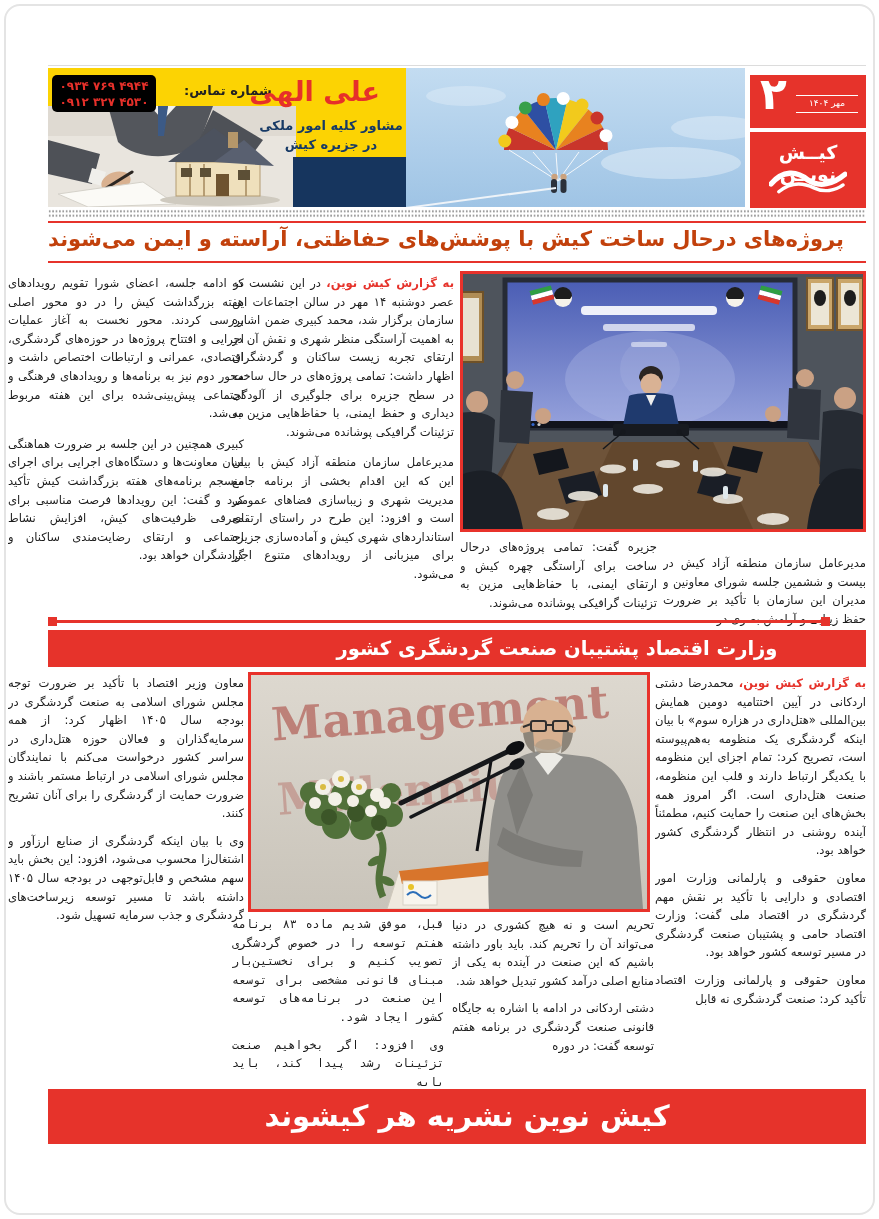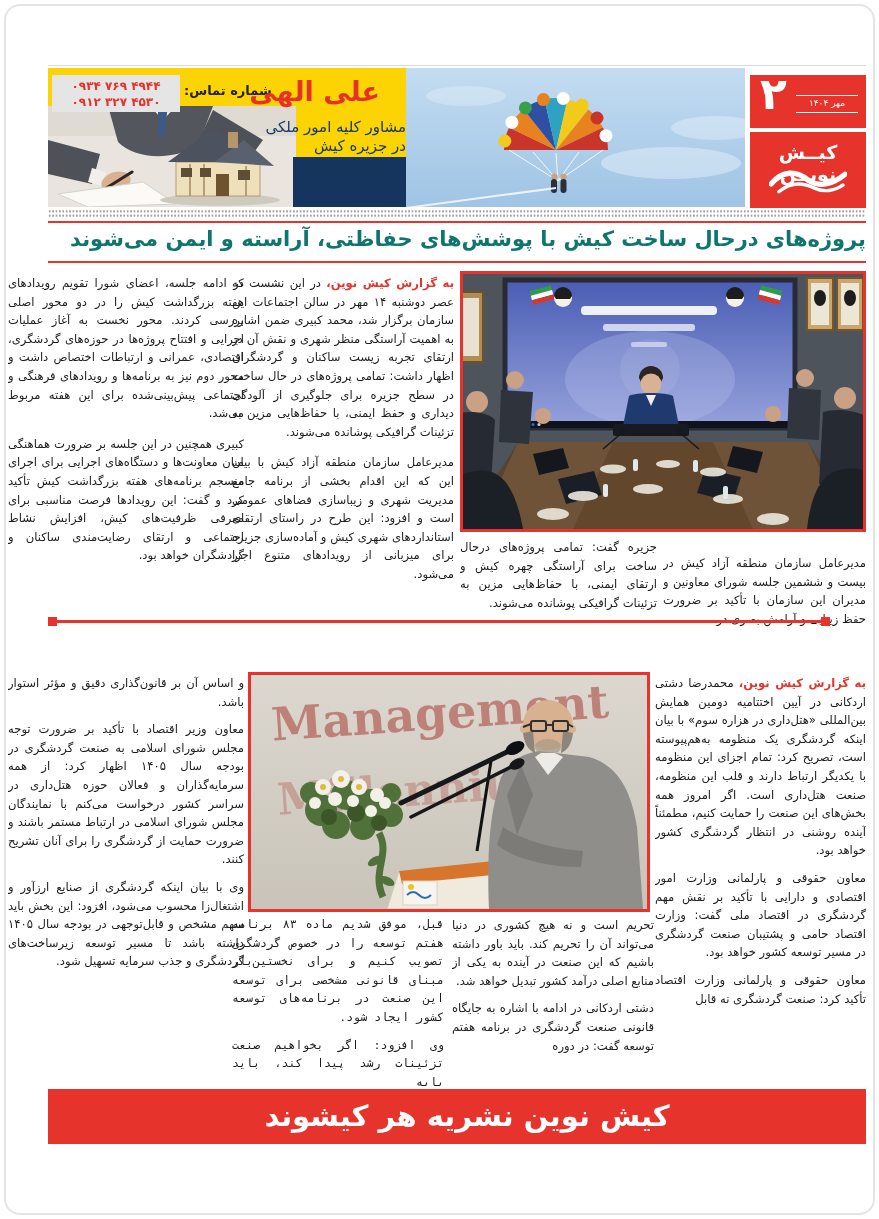--- a/index.html
+++ b/index.html
@@ -2,44 +2,44 @@
 <html lang="fa" dir="rtl"><head>
 <meta charset="utf-8">
 <style>
   html,body{margin:0;padding:0;background:#fbfbfb;}
   body{width:879px;height:1219px;position:relative;font-family:"DejaVu Sans",sans-serif;}
   .page{position:absolute;inset:0;background:#fff;overflow:hidden;}
   .frame{position:absolute;inset:4px;border:2px solid #e4e4e4;border-radius:16px;pointer-events:none;}
   
   .hdr-rule{position:absolute;left:48px;top:65px;width:818px;height:1px;background:#dcdcdc;}
   .ad{position:absolute;left:48px;top:68px;width:358px;height:139px;background:#fcd303;overflow:hidden;}
-  .phonebox{position:absolute;left:4px;top:7px;width:128px;height:37px;background:#e5e5e5;border-radius:0;
+  .phonebox{position:absolute;left:4px;top:7px;width:104px;height:37px;background:#000000;border-radius:5px;
             color:#e6302a;font-weight:bold;font-size:12px;line-height:16px;text-align:center;padding-top:3px;
             box-sizing:border-box;direction:ltr;}
   .contact{position:absolute;left:136px;top:15px;font-size:13px;font-weight:bold;color:#222;direction:rtl;}
   .adname{position:absolute;right:26px;top:8px;font-size:27px;font-weight:bold;color:#e6302a;direction:rtl;}
-  .adtag{position:absolute;right:0;width:150px;font-size:15px;font-weight:normal;color:#173a66;direction:rtl;}
+  .adtag{position:absolute;right:0;width:150px;text-align:center;font-size:13px;font-weight:bold;color:#173a66;direction:rtl;}
   .adtag.t1{top:50px}.adtag.t2{top:69px}
   .adnavy{position:absolute;right:0;bottom:0;width:113px;height:50px;background:#16355e;}
   .adphoto{position:absolute;left:0;top:38px;width:248px;height:101px;}
   .parasail{position:absolute;left:406px;top:68px;width:339px;height:139px;}
   .pagebox{position:absolute;left:750px;top:75px;width:116px;height:53px;background:#e6332b;}
   .pagenum{position:absolute;left:10px;top:-7px;font-size:44px;font-weight:bold;color:#fff;}
   .dline{position:absolute;left:46px;right:8px;height:1px;background:#fff;}
   .dl1{top:20px}.dl2{top:37px}
   .dateline{position:absolute;left:46px;right:8px;top:23px;text-align:center;font-size:9px;color:#fff;direction:rtl;}
   .logobox{position:absolute;left:750px;top:132px;width:116px;height:76px;background:#e6332b;}
   .logotype{position:absolute;top:9px;left:0;right:0;text-align:center;color:#fff;font-weight:bold;font-size:19px;direction:rtl;}
   .wave{position:absolute;left:19px;top:36px;}
   .dots{position:absolute;left:48px;top:209px;width:818px;height:9px;
         background-image:radial-gradient(circle,#8f8f8f 0.9px,transparent 1.1px);background-size:3.4px 4.5px;}
   
   .redrule{position:absolute;height:2px;background:#e6332b;}
-  .headline1{position:absolute;left:48px;top:227px;width:818px;text-align:right;font-weight:bold;
-             font-size:21px;color:#0f766e;direction:rtl;}
+  .headline1{position:absolute;left:48px;top:227px;width:818px;text-align:left;font-weight:bold;
+             font-size:21px;color:#c2410c;direction:rtl;}
   .bodycol{position:absolute;font-size:11.6px;line-height:18.6px;text-align:justify;direction:rtl;
            color:#1c1c1c;overflow:hidden;}
   .bodycol p{margin:0 0 12px;}
   .tight p{margin:0 0 9px;}
   .lead{color:#e6332b;font-weight:bold;}
   .photo{position:absolute;border:3px solid #e8322b;box-sizing:border-box;background:#666;}
   .photo svg{display:block;}
   .artdiv{position:absolute;left:50px;top:620px;width:778px;height:3px;background:#e6332b;}
   .artdiv::before,.artdiv::after{content:"";position:absolute;top:-3px;width:9px;height:9px;background:#e6332b;}
   .artdiv::before{left:-2px;}.artdiv::after{right:-2px;}
@@ -263,20 +263,23 @@
 
   <div class="bodycol" style="left:663px;top:538px;width:203px;height:80px;margin-top:16px;">
     <p>مدیرعامل سازمان منطقه آزاد کیش در بیست و ششمین جلسه شورای معاونین و مدیران این سازمان با تأکید بر ضرورت حفظ زیبایی و آرامش بصری در</p>
   </div>
   <div class="bodycol" style="left:460px;top:538px;width:197px;height:80px;">
     <p>جزیره گفت: تمامی پروژه‌های درحال ساخت برای آراستگی چهره کیش و ارتقای ایمنی، با حفاظ‌هایی مزین به تزئینات گرافیکی پوشانده می‌شوند.</p>
   </div>
 
   <div class="artdiv"></div>
 
+  <div class="banner2">
+    <span>وزارت اقتصاد پشتیبان صنعت گردشگری کشور</span>
+  </div>
 
   <div class="photo" style="left:248px;top:672px;width:402px;height:240px;">
     <svg width="396" height="234" viewBox="0 0 396 234">
       <defs>
         <linearGradient id="stage" x1="0" y1="0" x2="0" y2="1">
           <stop offset="0" stop-color="#ddd8cf"></stop>
             <stop offset="1" stop-color="#c9c4ba"></stop>
         </linearGradient>
       </defs>
       <rect width="396" height="234" fill="url(#stage)"></rect>
@@ -359,21 +362,20 @@
     <p>تحریم است و نه هیچ کشوری در دنیا می‌تواند آن را تحریم کند. باید باور داشته باشیم که این صنعت در آینده به یکی از منابع اصلی درآمد کشور تبدیل خواهد شد.</p>
     <p>دشتی اردکانی در ادامه با اشاره به جایگاه قانونی صنعت گردشگری در برنامه هفتم توسعه گفت: در دوره</p>
   </div>
 
   <div class="bodycol tight" style="left:232px;top:916px;width:212px;height:170px;font-family:Liberation Mono, monospace;">
     <p>قبل، موفق شدیم ماده ۸۳ برنامه هفتم توسعه را در خصوص گردشگری تصویب کنیم و برای نخستین‌بار مبنای قانونی مشخصی برای توسعه این صنعت در برنامه‌های توسعه کشور ایجاد شود.</p>
     <p>وی افزود: اگر بخواهیم صنعت تزئینات رشد پیدا کند، باید پایه</p>
   </div>
 
   <div class="bodycol tight" style="left:8px;top:674px;width:236px;height:411px;">
-    <p>و اساس آن بر قانون‌گذاری دقیق و مؤثر استوار باشد.</p>
     <p>معاون وزیر اقتصاد با تأکید بر ضرورت توجه مجلس شورای اسلامی به صنعت گردشگری در بودجه سال ۱۴۰۵ اظهار کرد: از همه سرمایه‌گذاران و فعالان حوزه هتل‌داری در سراسر کشور درخواست می‌کنم با نمایندگان مجلس شورای اسلامی در ارتباط مستمر باشند و ضرورت حمایت از گردشگری را برای آنان تشریح کنند.</p>
     <p>وی با بیان اینکه گردشگری از صنایع ارزآور و اشتغال‌زا محسوب می‌شود، افزود: این بخش باید سهم مشخص و قابل‌توجهی در بودجه سال ۱۴۰۵ داشته باشد تا مسیر توسعه زیرساخت‌های گردشگری و جذب سرمایه تسهیل شود.</p>
   </div>
 
   <div class="footer-banner">
     <span>کیش نوین نشریه هر کیشوند</span>
   </div>
 </div>
 
 </body></html>

